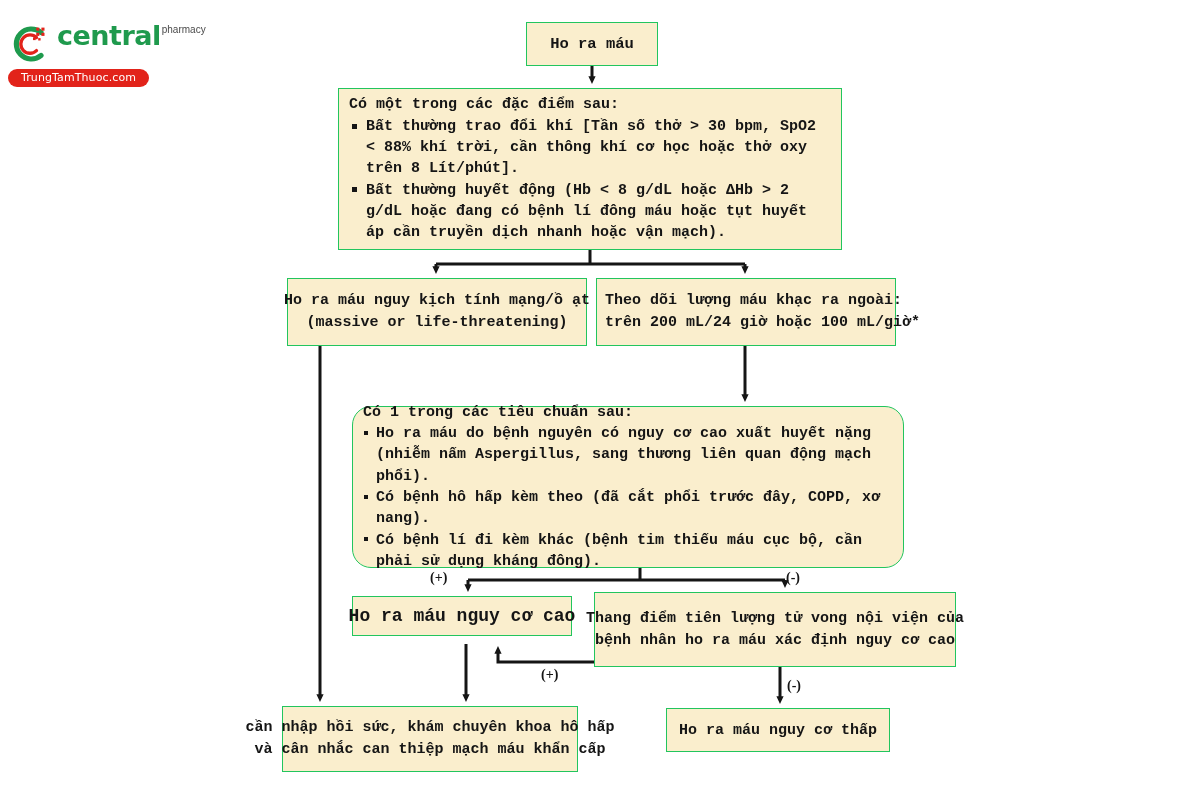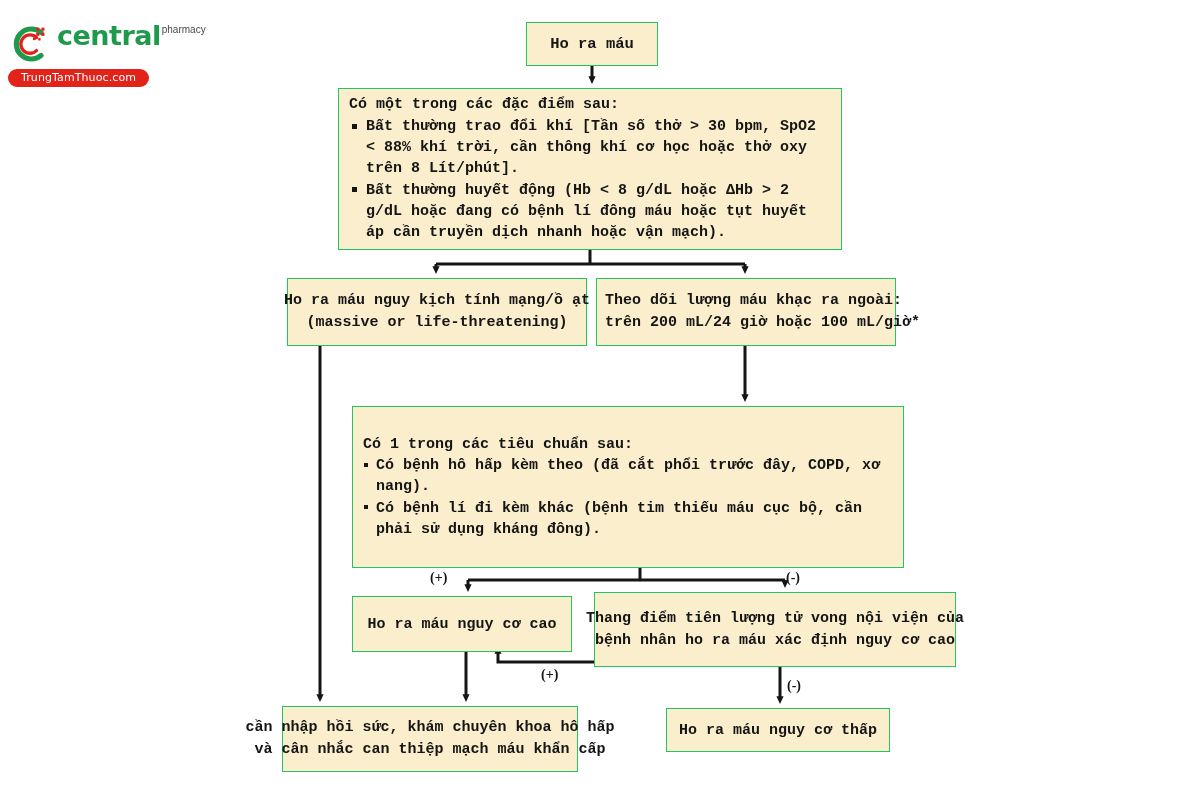--- a/index.html
+++ b/index.html
@@ -80,22 +80,22 @@
     left: 1px;
     width: 4px;
     height: 4px;
   }
 
   
   #n-top      { left: 526px; top: 22px;  width: 132px; height: 44px;  font-size: 15.5px; }
   #n-features { left: 338px; top: 88px;  width: 504px; height: 162px; font-size: 15px; line-height: 1.42; padding: 9px 12px 9px 10px; }
   #n-massive  { left: 287px; top: 278px; width: 300px; height: 68px;  font-size: 15px; line-height: 1.45; }
   #n-monitor  { left: 596px; top: 278px; width: 300px; height: 68px;  font-size: 15px; line-height: 1.45; padding-left: 8px; align-items: flex-start; text-align: left;}
-  #n-criteria { left: 352px; top: 406px; width: 552px; height: 162px; font-size: 15px; line-height: 1.42; padding: 9px 10px 9px 10px; }
-  #n-highrisk { left: 352px; top: 596px; width: 220px; height: 56px;  font-size: 15px; }
+  #n-criteria { left: 352px; top: 406px; width: 552px; height: 162px; font-size: 15px; line-height: 1.42; padding: 9px 10px 9px 10px; border-radius: 19px; }
+  #n-highrisk { left: 352px; top: 596px; width: 220px; height: 40px;  font-size: 18px; }
   #n-score    { left: 594px; top: 592px; width: 362px; height: 75px;  font-size: 15px; line-height: 1.45; }
   #n-icu      { left: 282px; top: 706px; width: 296px; height: 66px;  font-size: 15px; line-height: 1.45; }
   #n-lowrisk  { left: 666px; top: 708px; width: 224px; height: 44px;  font-size: 15px; }
 
   .edge-label {
     position: absolute;
     font-family: "Liberation Serif", "DejaVu Serif", serif;
     font-weight: bold;
     font-size: 14px;
     color: #151515;
@@ -237,20 +237,21 @@
   </div>
 
   <div class="node" id="n-monitor">
     <span class="line">Theo dõi lượng máu khạc ra ngoài:</span>
     <span class="line">trên 200 mL/24 giờ hoặc 100 mL/giờ*</span>
   </div>
 
   <div class="node left" id="n-criteria">
     <span class="hdr">Có 1 trong các tiêu chuẩn sau:</span>
     <ul class="blist tight">
+      <li>Ho ra máu do bệnh nguyên có nguy cơ cao xuất huyết nặng (nhiễm nấm Aspergillus, sang thương liên quan động mạch phổi).</li>
       <li>Có bệnh hô hấp kèm theo (đã cắt phổi trước đây, COPD, xơ nang).</li>
       <li>Có bệnh lí đi kèm khác (bệnh tim thiếu máu cục bộ, cần phải sử dụng kháng đông).</li>
     </ul>
   </div>
 
   <div class="node center" id="n-highrisk">
     <span class="line">Ho ra máu nguy cơ cao</span>
   </div>
 
   <div class="node center" id="n-score">

